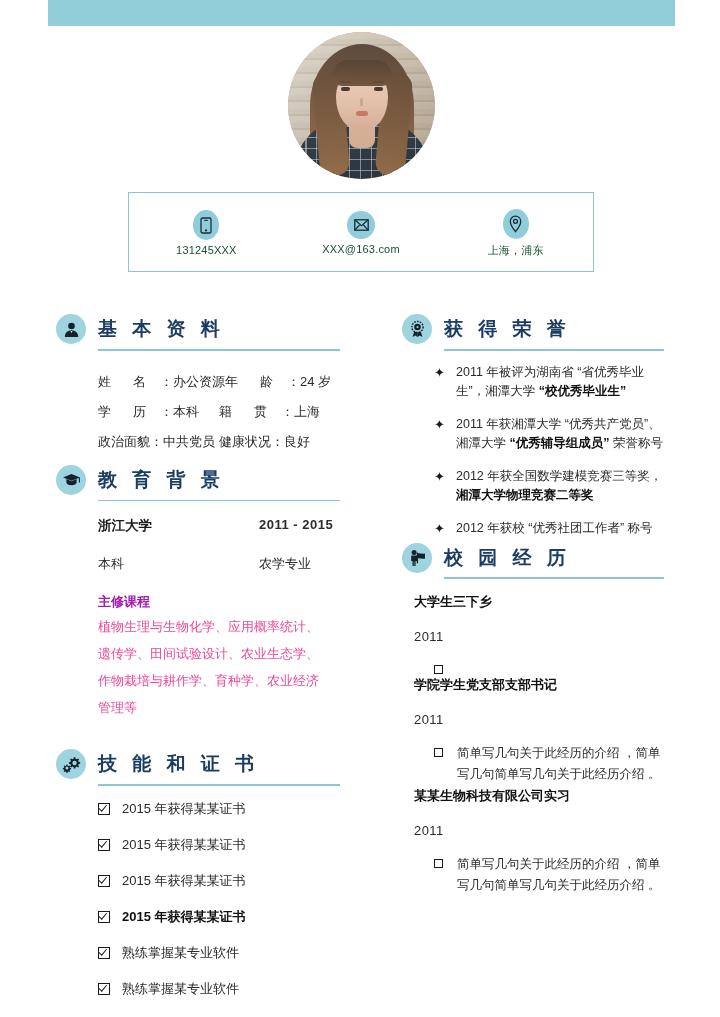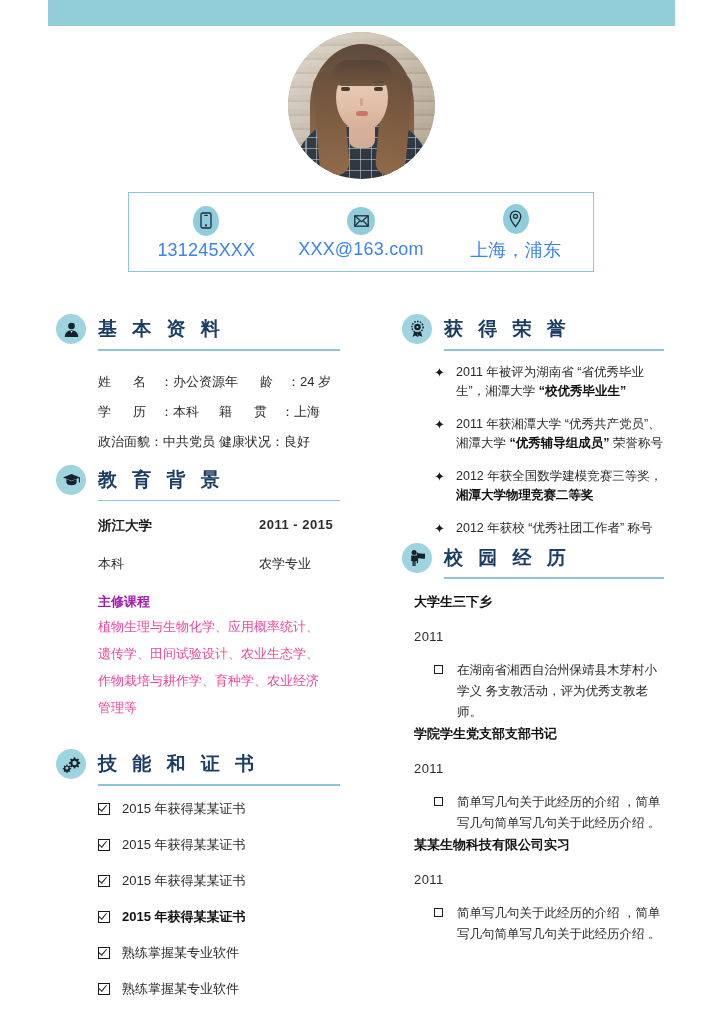--- a/index.html
+++ b/index.html
@@ -136,22 +136,22 @@
     margin: 0 auto 4px auto;
     background: #90cddc;
     border-radius: 13px / 15px;
     display: flex;
     align-items: center;
     justify-content: center;
   }
   .contact-badge.circle { border-radius: 50%; width: 28px; height: 28px; }
   .contact-badge svg { display: block; }
   .contact-text {
-    font-size: 18px;
-    color: #3b82f6;
+    font-size: 11px;
+    color: #14532d;
     letter-spacing: .2px;
   }
 
   
   .col-left  { position: absolute; left: 56px;  top: 312px; width: 284px; }
   .col-right { position: absolute; left: 402px; top: 312px; width: 262px; }
 
   
   .section { margin-bottom: 6px; }
   .sec-head {
@@ -520,21 +520,20 @@
       </div>
       <div class="sec-rule"></div>
 
       <div class="camp">
 
         <div>
           <div class="camp-title">大学生三下乡</div>
           <div class="camp-year">2011</div>
           <div class="camp-bullet">
             <span class="sq"></span>
-            <span class="camp-desc">在湖南省湘西自治州保靖县木芽村小学义 务支教活动，评为优秀支教老师。</span>
           </div>
         </div>
 
         <div>
           <div class="camp-title" style="margin-top:0;">学院学生党支部支部书记</div>
           <div class="camp-year">2011</div>
           <div class="camp-bullet">
             <span class="sq"></span>
             <span class="camp-desc">简单写几句关于此经历的介绍 ，简单写几句简单写几句关于此经历介绍 。</span>
           </div>

